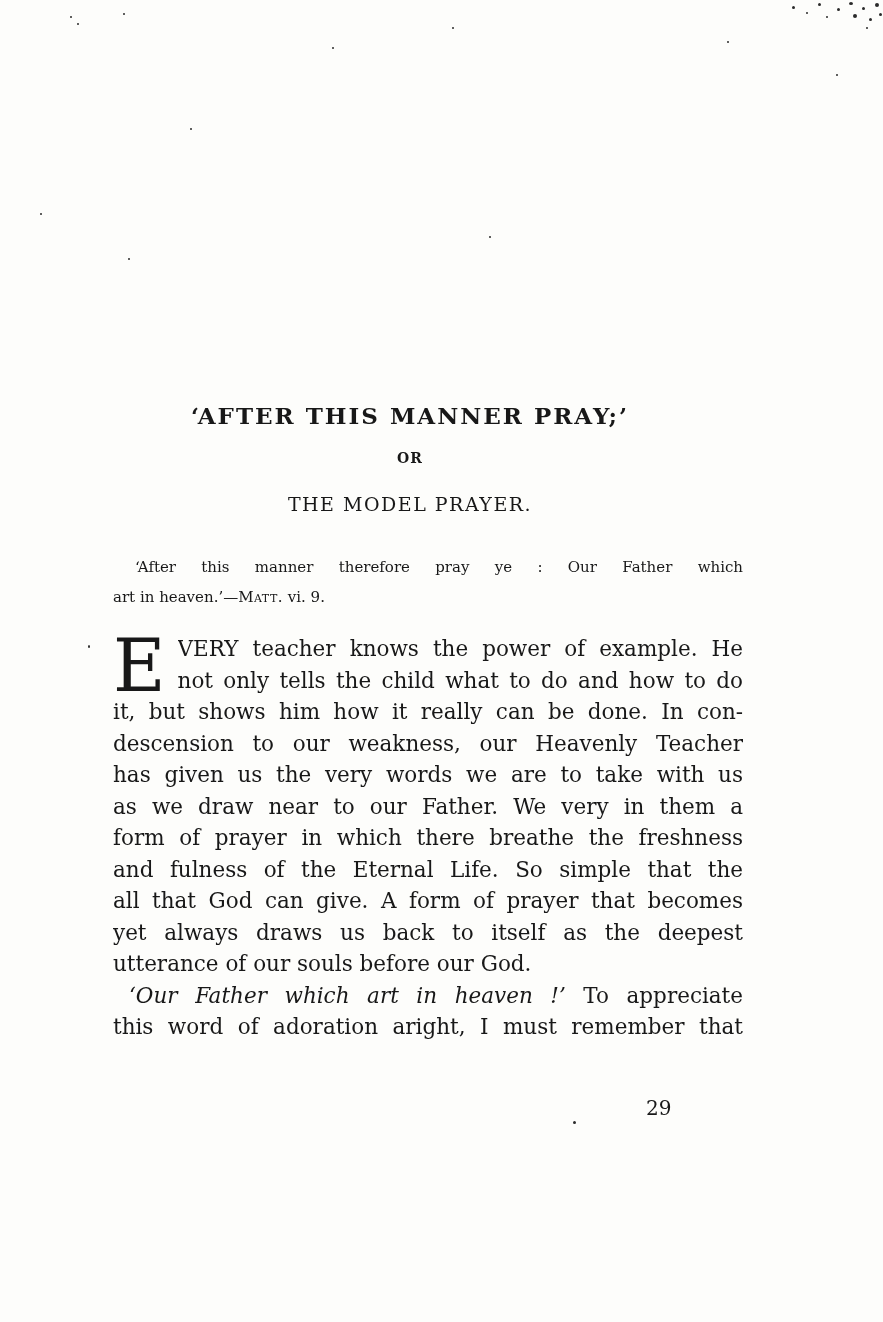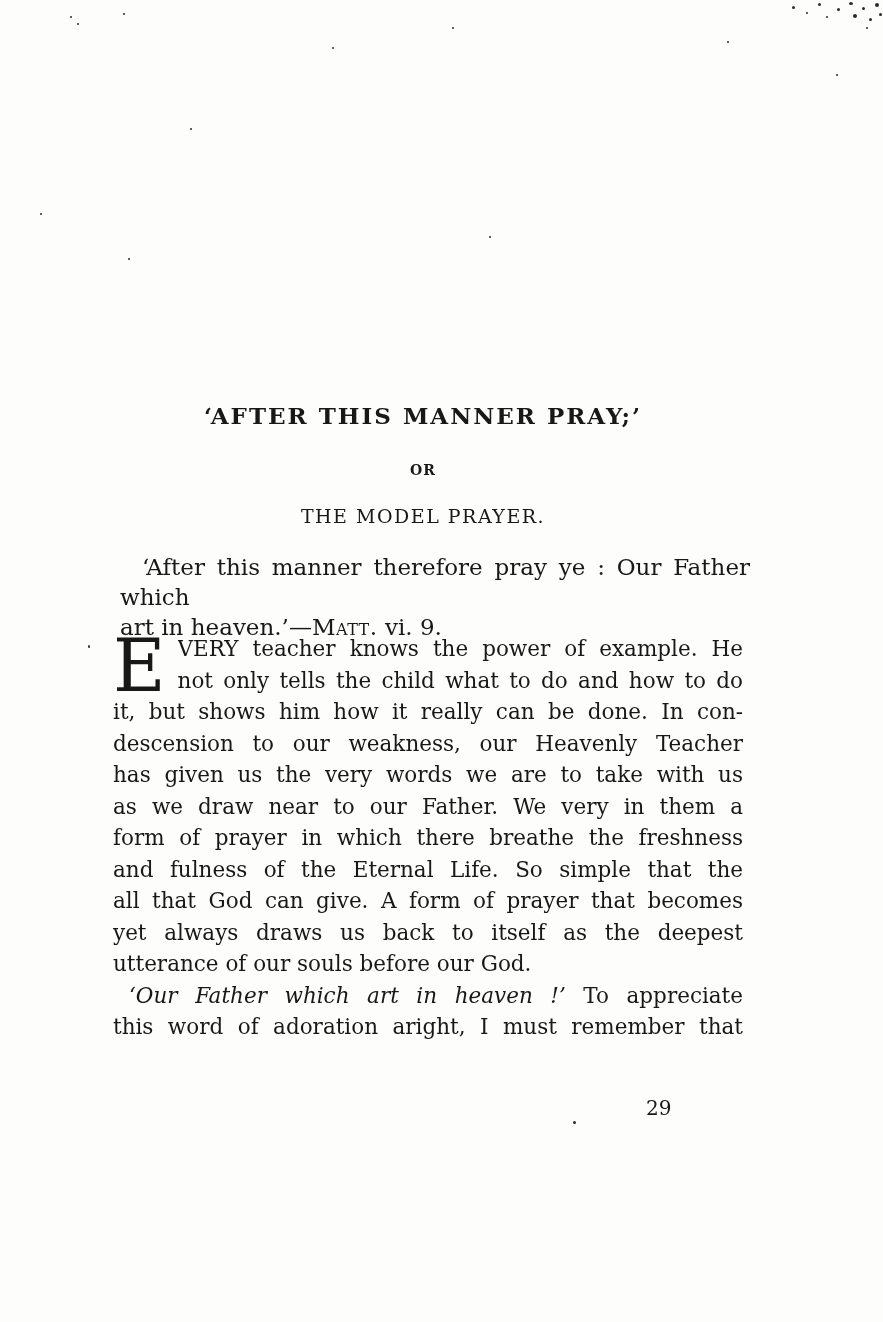--- a/index.html
+++ b/index.html
@@ -4,25 +4,25 @@
 <style>
   html,body{margin:0;padding:0;}
   .page{
     position:relative;
     width:883px;height:1322px;
     background:#fdfdfb;
     font-family:"DejaVu Serif", serif;
     color:#181818;
     overflow:hidden;
   }
-  .heading-block{position:absolute;left:108px;top:403px;width:630px;text-align:center;}
+  .heading-block{position:absolute;left:95px;top:403px;width:630px;text-align:center;}
   .title{font-size:23px;line-height:26px;font-weight:bold;letter-spacing:2px;margin:0;}
-  .divider-or{font-size:14px;line-height:16px;font-weight:bold;letter-spacing:1px;margin-top:33px;}
+  .divider-or{font-size:14px;line-height:16px;font-weight:bold;letter-spacing:1px;margin-top:21px;}
   .subtitle{font-size:19px;line-height:22px;font-weight:normal;letter-spacing:1.5px;margin-top:27px;}
-  .epigraph{position:absolute;left:120px;top:552px;width:630px;font-size:23px;line-height:30px;}
+  .epigraph{position:absolute;left:113px;top:552px;width:630px;font-size:15px;line-height:30px;}
   .epigraph .eline{text-align:justify;}
   .epigraph .eline.first{text-indent:22px;text-align-last:justify;}
   .smallcaps{font-variant:small-caps;letter-spacing:0.5px;}
   .body-text{position:absolute;left:113px;top:633px;width:630px;font-size:21.5px;}
   .line{line-height:31.5px;height:31.5px;text-align:justify;overflow:hidden;}
   .line.j{text-align-last:justify;}
   .line.ind{text-indent:16px;}
   .it{font-style:italic;}
   .drop-cap{
     float:left;

